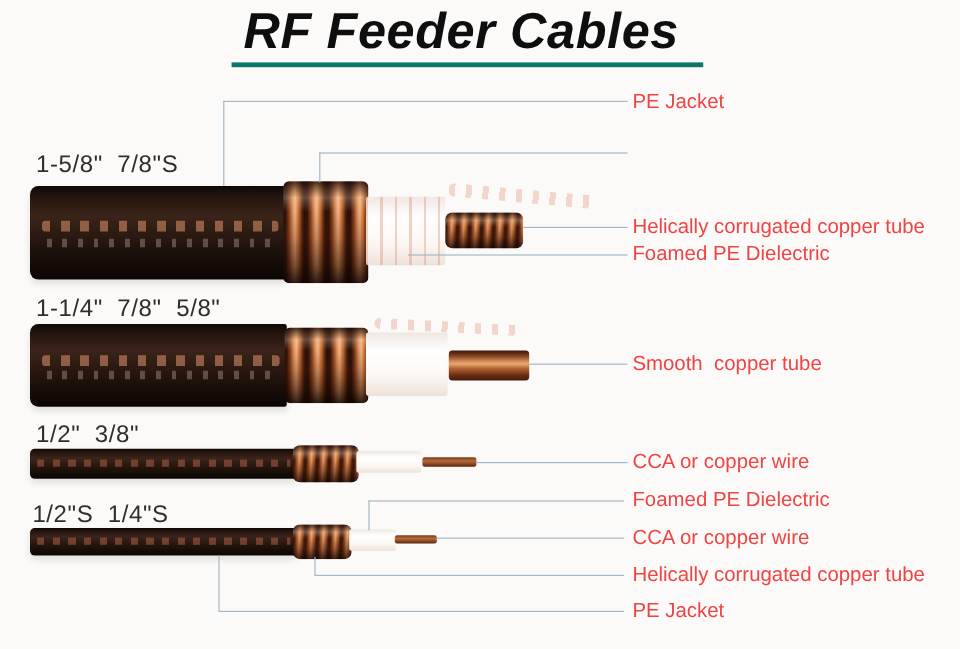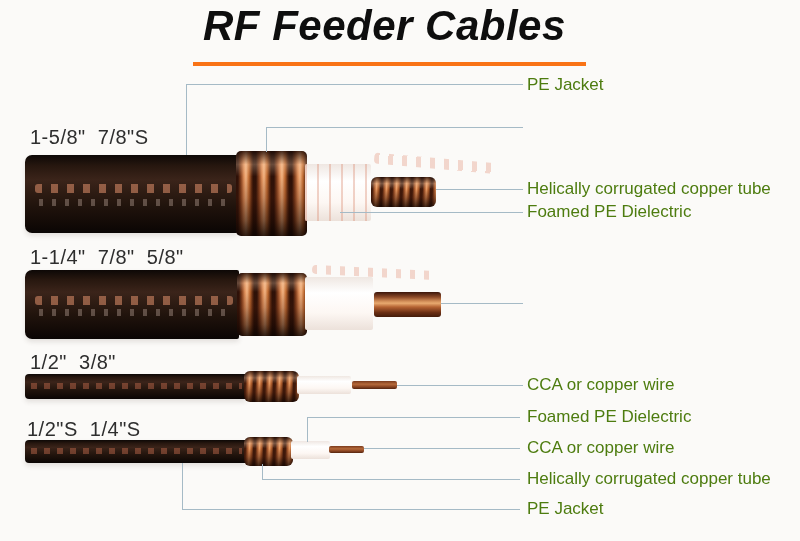--- a/index.html
+++ b/index.html
@@ -8,22 +8,22 @@
     width:800px;height:541px;
     background:#fbfaf8;
     overflow:hidden;
     font-family:"Liberation Sans","DejaVu Sans",sans-serif;
   }
   
   .title{
     position:absolute;left:193px;top:2px;margin:0;
     font-style:italic;font-weight:800;font-size:42px;line-height:48px;
     letter-spacing:.5px;color:#0e0e0e;
-    padding:0 20px 12px 10px;
-    border-bottom:4px solid #f97316;
+    padding:0 20px 2px 10px;
+    border-bottom:4px solid #0f766e;
     white-space:pre;
   }
   
   .size-label{
     position:absolute;
     font-size:20px;line-height:22px;color:#2e2e2e;
     letter-spacing:.5px;white-space:pre;
   }
   
   .seg{position:absolute;}
@@ -78,21 +78,21 @@
   .spiral-trail{
     position:absolute;opacity:.55;
     background:repeating-linear-gradient(90deg,rgba(228,156,134,.7) 0 5px,rgba(255,255,255,0) 5px 14px);
     border-radius:4px;
   }
   
   .line{position:absolute;background:#a5bac6;}
   
   .ann{
     position:absolute;left:527px;
-    font-size:17px;line-height:18px;color:#4d7c0f;white-space:pre;
+    font-size:17px;line-height:18px;color:#ef4444;white-space:pre;
   }
 </style>
 </head>
 <body>
 
 <div class="page">
 
   <h1 class="title">RF Feeder Cables</h1>
 
   <div class="size-label" style="left:30px;top:126px;">1-5/8"  7/8"S</div>
@@ -133,19 +133,20 @@
   <div class="line" style="left:307px;top:417px;width:1px;height:25px;"></div>
   <div class="line" style="left:364px;top:448px;width:156px;height:1px;"></div>
   <div class="line" style="left:262px;top:464px;width:1px;height:15px;"></div>
   <div class="line" style="left:262px;top:479px;width:258px;height:1px;"></div>
   <div class="line" style="left:182px;top:463px;width:1px;height:46px;"></div>
   <div class="line" style="left:182px;top:509px;width:338px;height:1px;"></div>
 
   <div class="ann" style="top:76px;">PE Jacket</div>
   <div class="ann" style="top:180px;">Helically corrugated copper tube</div>
   <div class="ann" style="top:203px;">Foamed PE Dielectric</div>
+  <div class="ann" style="top:294px;">Smooth  copper tube</div>
   <div class="ann" style="top:376px;">CCA or copper wire</div>
   <div class="ann" style="top:408px;">Foamed PE Dielectric</div>
   <div class="ann" style="top:439px;">CCA or copper wire</div>
   <div class="ann" style="top:470px;">Helically corrugated copper tube</div>
   <div class="ann" style="top:500px;">PE Jacket</div>
 
 </div>
 
 </body></html>

